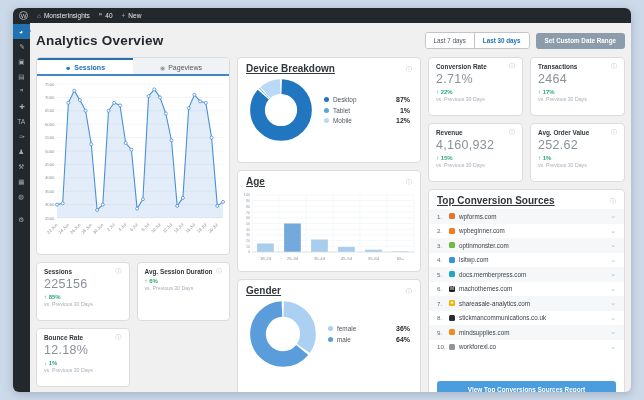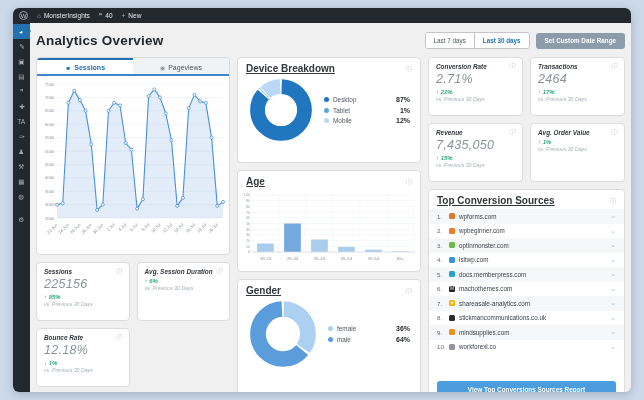--- a/index.html
+++ b/index.html
@@ -54,21 +54,21 @@
   .chart-panel { height:198px; display:flex; flex-direction:column; }
   .tabs { display:flex; background:#f0f3f6; border-bottom:2px solid #3f87c9; border-radius:4px 4px 0 0; }
   .tab { flex:1; display:flex; align-items:center; justify-content:center; gap:3px;
     font-size:7px; color:#50575e; padding:4px 0 3px; border-top:2px solid transparent; cursor:pointer; }
   .tab .tab-ico { font-size:6px; color:#8a9199; }
   .tab.active { background:#fff; color:#2271b1; font-weight:bold; border-top:2px solid #2271b1; }
   .tab.active .tab-ico { color:#2271b1; }
   .chart-panel svg { flex:1; width:100%; }
 
   
-  .metrics { display:grid; grid-template-columns:1fr 1fr; gap:7px;font-style:italic; }
+  .metrics { display:grid; grid-template-columns:1fr 1fr; gap:7px; }
   .card { background:#fff; border:1px solid #dcdcde; border-radius:4px; height:59px; padding:5px 7px 4px; }
   .card-top { display:flex; justify-content:space-between; align-items:flex-start; }
   .card-label { font-size:6.4px; font-weight:bold; color:#32373c; }
   .card-value { font-size:12.5px; color:#8a9299; margin-top:2px; letter-spacing:.3px; }
   .card-change { font-size:6px; font-weight:bold; color:#2fa97c; margin-top:3px; }
   .card-vs { font-size:5.2px; color:#a7b0ba; margin-top:1px; }
 
   
   .donut-body { display:flex; align-items:center; padding:2px 10px 6px 12px; gap:12px; }
   .legend { flex:1; }
@@ -413,29 +413,30 @@
                 </div>
                 <div class="card-value">2464</div>
                 <div class="card-change"><span>↑</span> <span>17%</span></div>
                 <div class="card-vs">vs. Previous 30 Days</div>
               </div>
               <div class="card">
                 <div class="card-top">
                   <span class="card-label">Revenue</span>
                   <span class="info">ⓘ</span>
                 </div>
-                <div class="card-value">7,435,050</div>
+                <div class="card-value">4,160,932</div>
                 <div class="card-change"><span>↑</span> <span>15%</span></div>
                 <div class="card-vs">vs. Previous 30 Days</div>
               </div>
               <div class="card">
                 <div class="card-top">
                   <span class="card-label">Avg. Order Value</span>
                   <span class="info">ⓘ</span>
                 </div>
+                <div class="card-value">252.62</div>
                 <div class="card-change"><span>↑</span> <span>1%</span></div>
                 <div class="card-vs">vs. Previous 30 Days</div>
               </div>
             </div>
           <div class="panel sources-panel">
             <div class="panel-head">
               <span class="panel-title">Top Conversion Sources</span>
               <span class="info">ⓘ</span>
             </div>
             <div class="src-list" id="sources-list">

